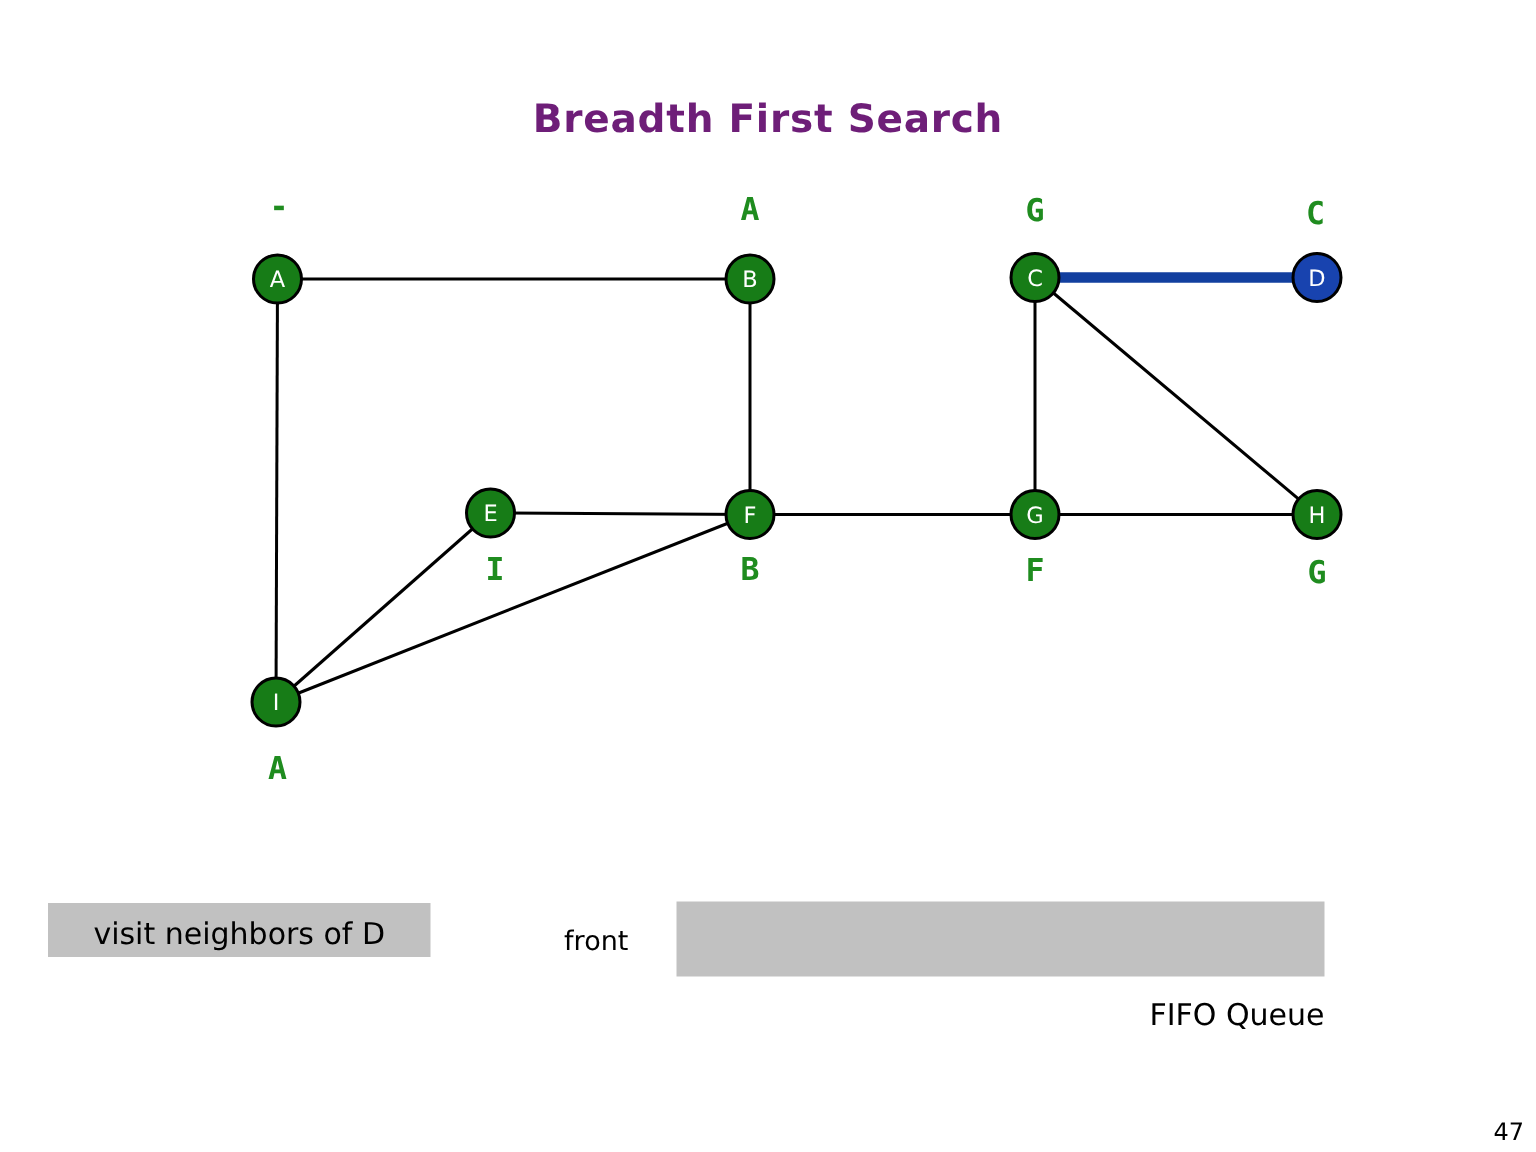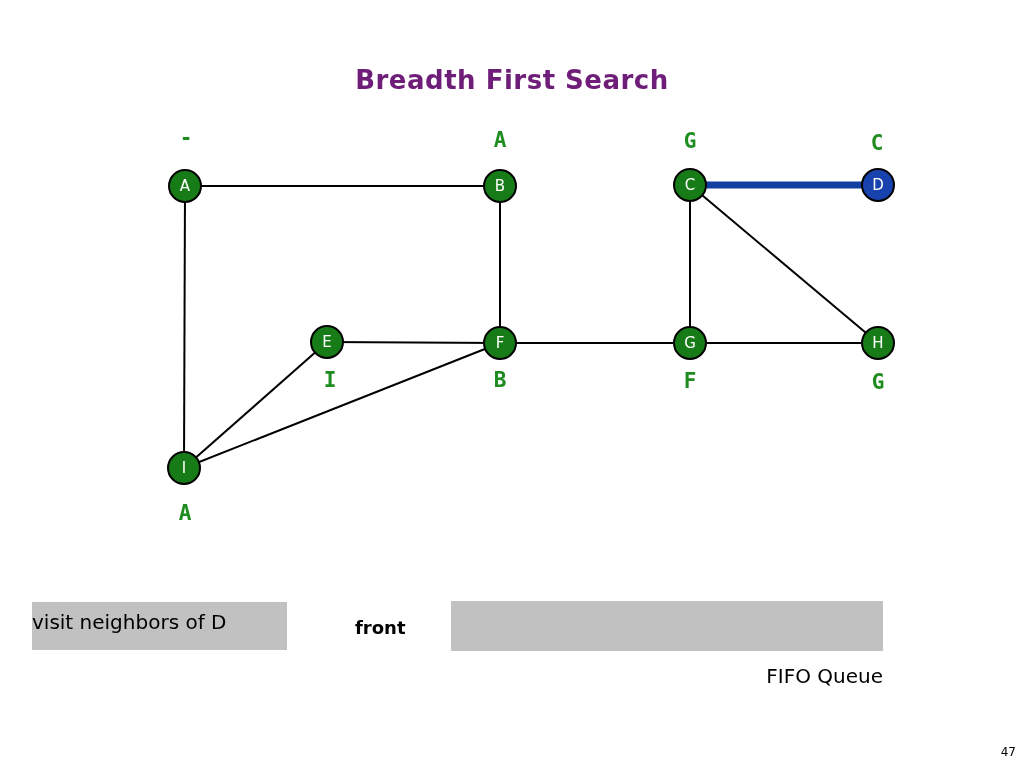--- a/index.html
+++ b/index.html
@@ -38,36 +38,35 @@
     font-family: "DejaVu Sans Mono", monospace;
     font-size: 21px;
     font-weight: bold;
     text-anchor: middle;
   }
   #caption-box {
     position: absolute;
     left: 32px;
     top: 602px;
     width: 255px;
-    height: 48px;
+    height: 36px;
     background: #c1c1c1;
     line-height: 40px;
-    text-align: left;
+    text-align: center;
     font-size: 20px;
     color: #000000;
   }
   #front-label {
     position: absolute;
     left: 355px;
     top: 617px;
     width: 85px;
-    text-align: left;
+    text-align: center;
     font-size: 18px;
     color: #000000;
-    font-weight: bold;
   }
   #queue-box {
     position: absolute;
     left: 451px;
     top: 601px;
     width: 432px;
     height: 50px;
     background: #c1c1c1;
     display: flex;
     align-items: center;
@@ -80,21 +79,21 @@
     text-align: right;
     font-size: 20px;
     color: #000000;
   }
   #page-number {
     position: absolute;
     left: 984px;
     top: 745px;
     width: 32px;
     text-align: right;
-    font-size: 12px;
+    font-size: 16px;
     color: #000000;
   }
 </style>
 </head>
 <body>
 
 <div id="slide">
 
   <div id="slide-title">Breadth First Search</div>
 

